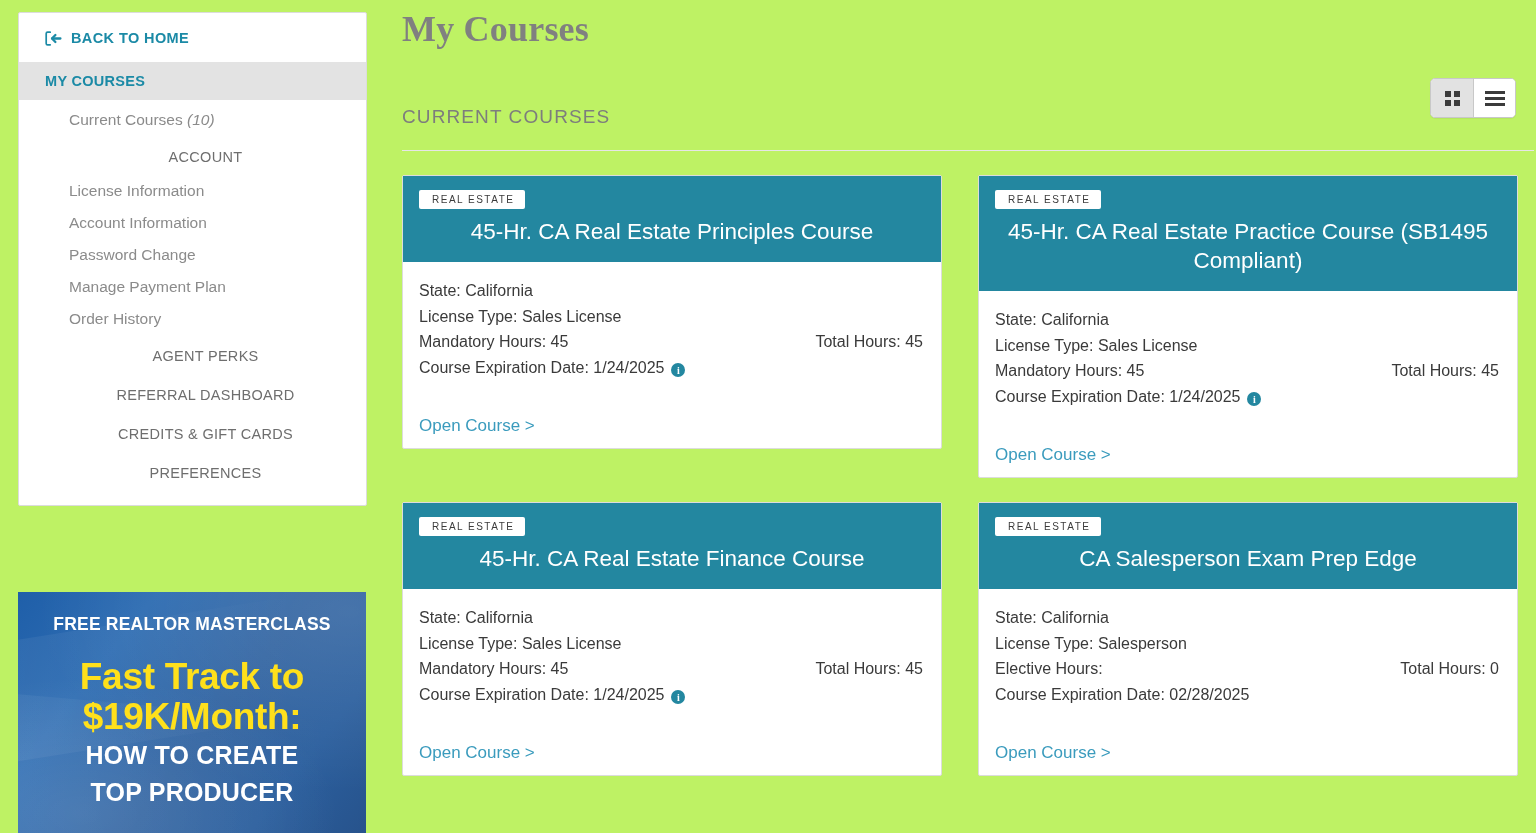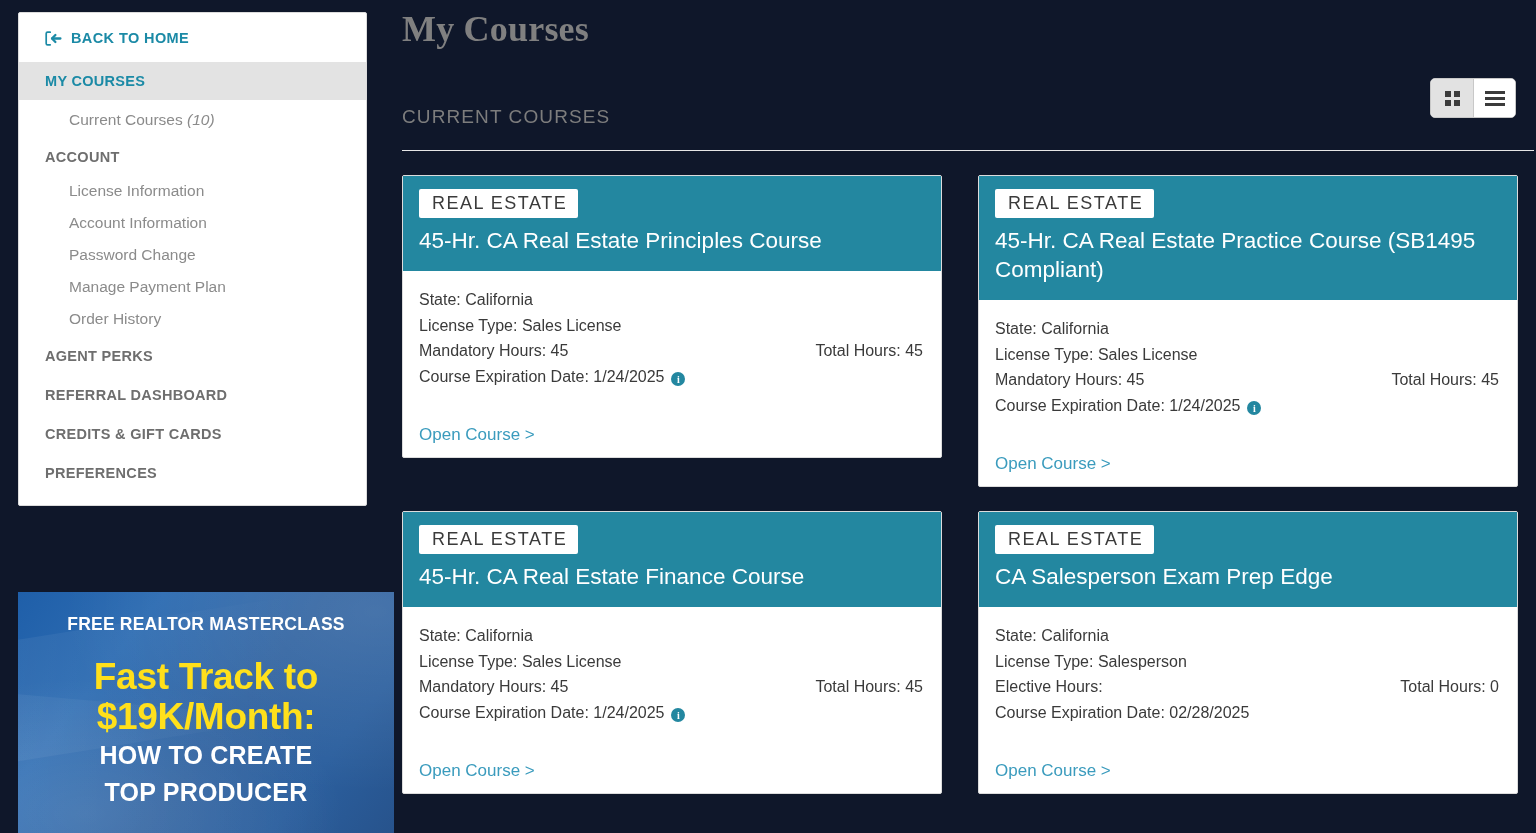--- a/index.html
+++ b/index.html
@@ -4,21 +4,21 @@
 <title>My Courses</title>
 <style>
   * { box-sizing: border-box; }
   html, body {
     margin: 0; padding: 0;
     width: 1536px; height: 833px;
     background: #ffffff;
     font-family: "Liberation Sans", sans-serif;
     overflow: hidden;
   }
-  .page { position: relative; width: 1536px; height: 833px; background:#0f172a; }
+  .page { position: relative; width: 1536px; height: 833px; background:#bef264; }
 
   
   .sidebar {
     position: absolute; left: 18px; top: 12px;
     width: 349px;
     border: 1px solid #dcdcdc;
     background: #ffffff;
     border-radius: 2px;
     padding-bottom: 14px;
   }
@@ -37,38 +37,39 @@
     background: #e3e3e3;
     padding: 11px 0 11px 26px;
     color: #1b8aa6;
     font-size: 14.5px; font-weight: bold;
     letter-spacing: .3px;
     cursor: pointer;
   }
   .nav-section {
     padding: 13px 0 10px 26px;
     color: #6e6e6e;
-    font-size: 14.5px; font-weight: bold;
+    font-size: 14.5px; font-weight: normal;
     letter-spacing: .3px;
     cursor: pointer;
+    text-align: center;
   }
   .nav-sub {
     padding: 7px 0 7px 50px;
     color: #8b8b8b;
     font-size: 15.5px;
     font-weight: normal;
     cursor: pointer;
   }
   .nav-sub .count { font-style: italic; }
   .nav-spacer-sm { height: 4px; }
 
   
   .promo {
     position: absolute; left: 18px; top: 592px;
-    width: 376px; height: 241px;
+    width: 348px; height: 241px;
     overflow: hidden;
     background:
       radial-gradient(ellipse 420px 220px at 18% 92%, rgba(255,255,255,.10), rgba(255,255,255,0) 62%),
       radial-gradient(ellipse 520px 300px at 95% 8%, rgba(255,255,255,.12), rgba(255,255,255,0) 60%),
       linear-gradient(128deg, #1f5fa9 0%, #2d6cb2 26%, #2f62a0 55%, #2b5f9e 78%, #27538c 100%);
     cursor: pointer;
   }
   .promo .sheen1 {
     position:absolute; left:-60px; top:20px; width:480px; height:120px;
     background: linear-gradient(100deg, rgba(255,255,255,.07), rgba(255,255,255,0) 70%);
@@ -144,31 +145,32 @@
     border-radius: 2px;
   }
   .card-head {
     background: #2387a0;
     padding: 13px 16px 16px 16px;
   }
   .badge {
     display: inline-block;
     background: #fff;
     color: #3b3b3b;
-    font-size: 18px;
+    font-size: 10px;
     letter-spacing: 1.5px;
     padding: 4px 11px 4px 13px;
     border-radius: 2px;
   }
   .card-title {
     color: #ffffff;
     font-size: 22.5px;
     line-height: 29px;
     margin-top: 8px;
     font-weight: normal;
+    text-align: center;
   }
   .card-body { padding: 16px 18px 14px 16px; }
   .meta { color: #3a3a3a; font-size: 16px; line-height: 25.5px; }
   .meta-row { display: flex; justify-content: space-between; align-items: baseline; text-align: right; }
   .meta-row .right { white-space: nowrap; }
   .info-icon {
     display: inline-flex; align-items: center; justify-content: center;
     width: 14px; height: 14px; border-radius: 50%;
     background: #2387a0; color: #fff;
     font-size: 10px; font-weight: bold;

